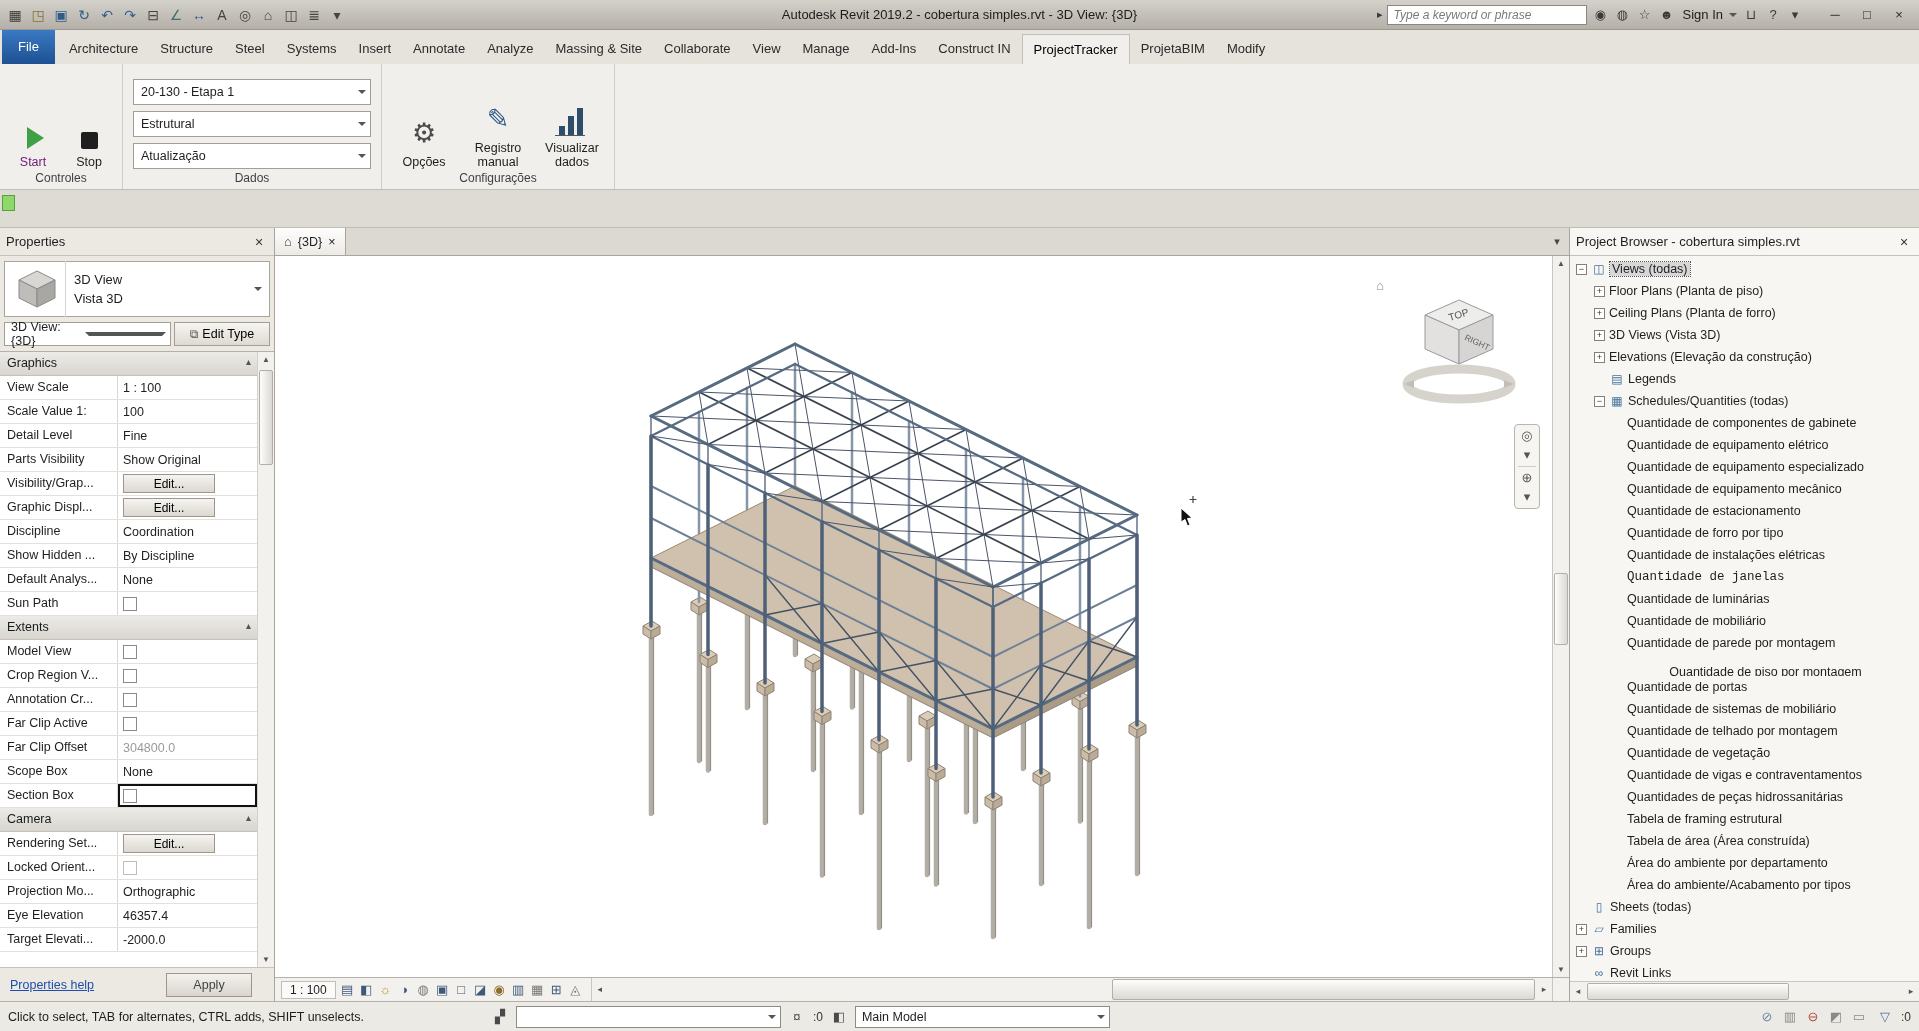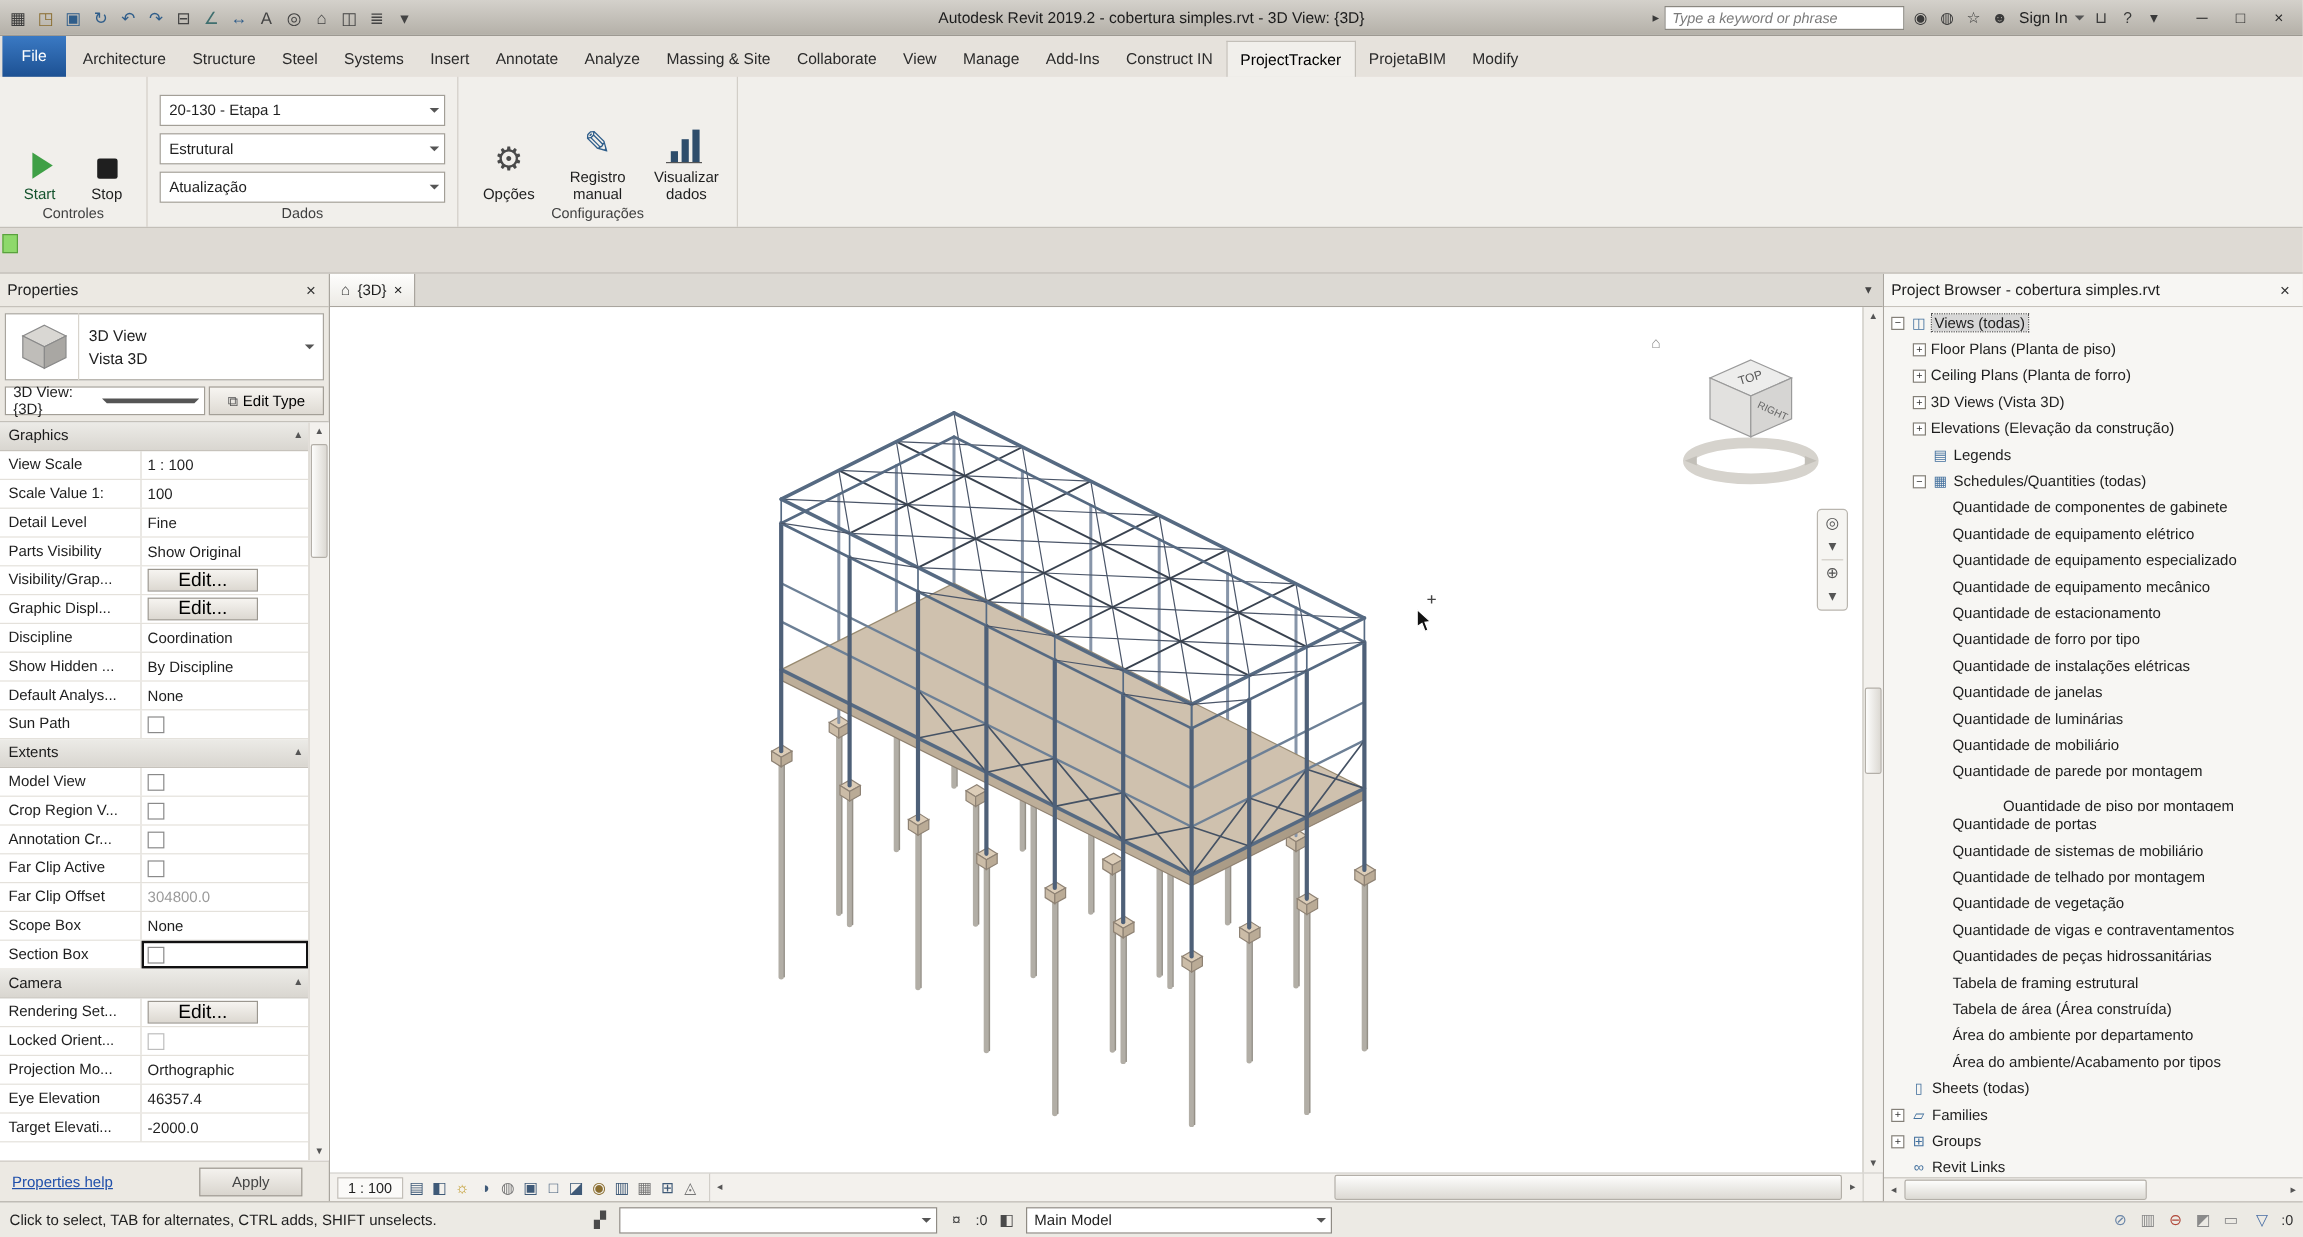--- a/index.html
+++ b/index.html
@@ -26,21 +26,21 @@
 .rtab{height:30px;line-height:30px;padding:0 11px;font-size:13px;color:#2b2b2b;white-space:nowrap;cursor:default}
 .rtab.file{background:linear-gradient(#3a79c3,#1d5193);color:#fff;height:34px;line-height:34px;padding:0 16px;margin-right:3px}
 .rtab.active{background:#f1efeb;border:1px solid #c3bfb8;border-bottom:none;color:#000}
 
 .ribbon{height:126px;background:#f1efeb;border-bottom:1px solid #c3bfb8;display:flex;flex:none}
 .rgroup{display:flex;flex-direction:column;border-right:1px solid #d2cec7;position:relative}
 .rgroup .gbody{flex:1;display:flex;align-items:flex-end;padding:8px 10px 0 10px;gap:10px}
 .rgroup .glabel{height:20px;text-align:center;font-size:12px;color:#3f3f3f;line-height:18px}
 .ctrlbtn{width:46px;display:flex;flex-direction:column;align-items:center;gap:6px;padding-top:8px}
 .ctrlbtn .clabel{font-size:12.5px}
-.ctrlbtn.disabled .clabel{color:#14532d}
+.ctrlbtn.disabled .clabel{color:#701a75}
 .play-ico{width:0;height:0;border-left:17px solid #3fa046;border-top:11px solid transparent;border-bottom:11px solid transparent;margin-left:5px}
 .stop-ico{width:17px;height:17px;background:#1f1f1f;border-radius:2px;margin-top:3px}
 .combostack{display:flex;flex-direction:column;gap:6px;width:238px;padding-top:2px}
 .rcombo{height:26px;background:#fff;border:1px solid #a39f97;display:flex;align-items:center;padding:0 4px 0 7px;font-size:12.5px}
 .rcombo .combo-val{flex:1;white-space:nowrap;overflow:hidden}
 .bigbtn{width:64px;display:flex;flex-direction:column;align-items:center;text-align:center;font-size:12.5px;line-height:14px;gap:5px}
 .bicon{width:34px;height:34px;display:flex;align-items:center;justify-content:center;font-size:27px;color:#4a4a4a;position:relative}
 .bigbtn.gear .bicon::before{content:"⚙"}
 .bigbtn.log .bicon::before{content:"✎";color:#2e5d8a}
 .bigbtn.chart .bicon{background:
@@ -66,21 +66,21 @@
 .selcombo{flex:1;height:24px;background:#fff;border:1px solid #a39f97;display:flex;align-items:center;padding:0 4px 0 6px;font-size:12.5px}
 .selcombo span{flex:1}
 .edittype{width:96px;height:24px;border:1px solid #a39f97;background:linear-gradient(#f7f5f1,#dedad3);display:flex;align-items:center;justify-content:center;gap:4px;font-size:12.5px}
 .eticon{font-size:12px;color:#555}
 .pgridwrap{flex:1;position:relative;border-top:1px solid #b5b1aa;background:#fff;min-height:0;overflow:hidden}
 .pgrid{position:absolute;inset:0 17px 0 0;overflow:hidden}
 .prow{display:flex;height:24px;border-bottom:1px solid #e4e1db;align-items:stretch;position:relative}
 .plabel{width:118px;padding:0 2px 0 7px;line-height:23px;border-right:1px solid #dcd9d3;white-space:nowrap;overflow:hidden;font-size:12.5px}
 .pval{flex:1;display:flex;align-items:center;padding-left:5px;font-size:12.5px;white-space:nowrap;overflow:hidden}
 .v-btn,.v-check{display:none}
-.t-btn .v-btn{display:block;width:92px;height:19px;font-size:16px;border:1px solid #9b978f;background:linear-gradient(#f6f4f0,#dcd8d1);font-family:"Liberation Sans",sans-serif}
+.t-btn .v-btn{display:block;width:92px;height:19px;font-size:12px;border:1px solid #9b978f;background:linear-gradient(#f6f4f0,#dcd8d1);font-family:"Liberation Sans",sans-serif}
 .t-check .v-check{display:inline-block;width:14px;height:14px;border:1px solid #8a8a8a;background:#fff}
 .prow.dim .v-text{color:#9a9a9a}
 .prow.dim .v-check{border-color:#bdbdbd}
 .prow.selected .pval{outline:2px solid #111;outline-offset:-2px}
 .prow.sect{background:linear-gradient(#ecebe7,#d9d6d0);border-bottom:1px solid #c6c2bb}
 .prow.sect .plabel{width:100%;border-right:none;font-size:12.5px;color:#1a1a1a}
 .prow.sect::after{content:"▴";position:absolute;right:6px;top:4px;font-size:10px;color:#555}
 .pscroll{position:absolute;right:0;top:0;bottom:0;width:17px;background:#f3f1ed;border-left:1px solid #d4d0c9}
 .sarrow{position:absolute;left:0;right:0;height:15px;text-align:center;font-size:8px;color:#555;line-height:15px}
 .sarrow.up{top:0}.sarrow.down{bottom:0}
@@ -847,21 +847,21 @@
           <div class="titem" style="padding-left: 42px;">
             <span class="texp"></span>
 
             <span class="tlabel">Quantidade de forro por tipo</span>
           </div>
           <div class="titem" style="padding-left: 42px;">
             <span class="texp"></span>
 
             <span class="tlabel">Quantidade de instalações elétricas</span>
           </div>
-          <div class="titem" style="padding-left: 42px;">
+          <div class="titem" style="padding-left: 42px; font-family: Liberation Mono, monospace;">
             <span class="texp"></span>
 
             <span class="tlabel">Quantidade de janelas</span>
           </div>
           <div class="titem" style="padding-left: 42px;">
             <span class="texp"></span>
 
             <span class="tlabel">Quantidade de luminárias</span>
           </div>
           <div class="titem" style="padding-left: 42px;">

